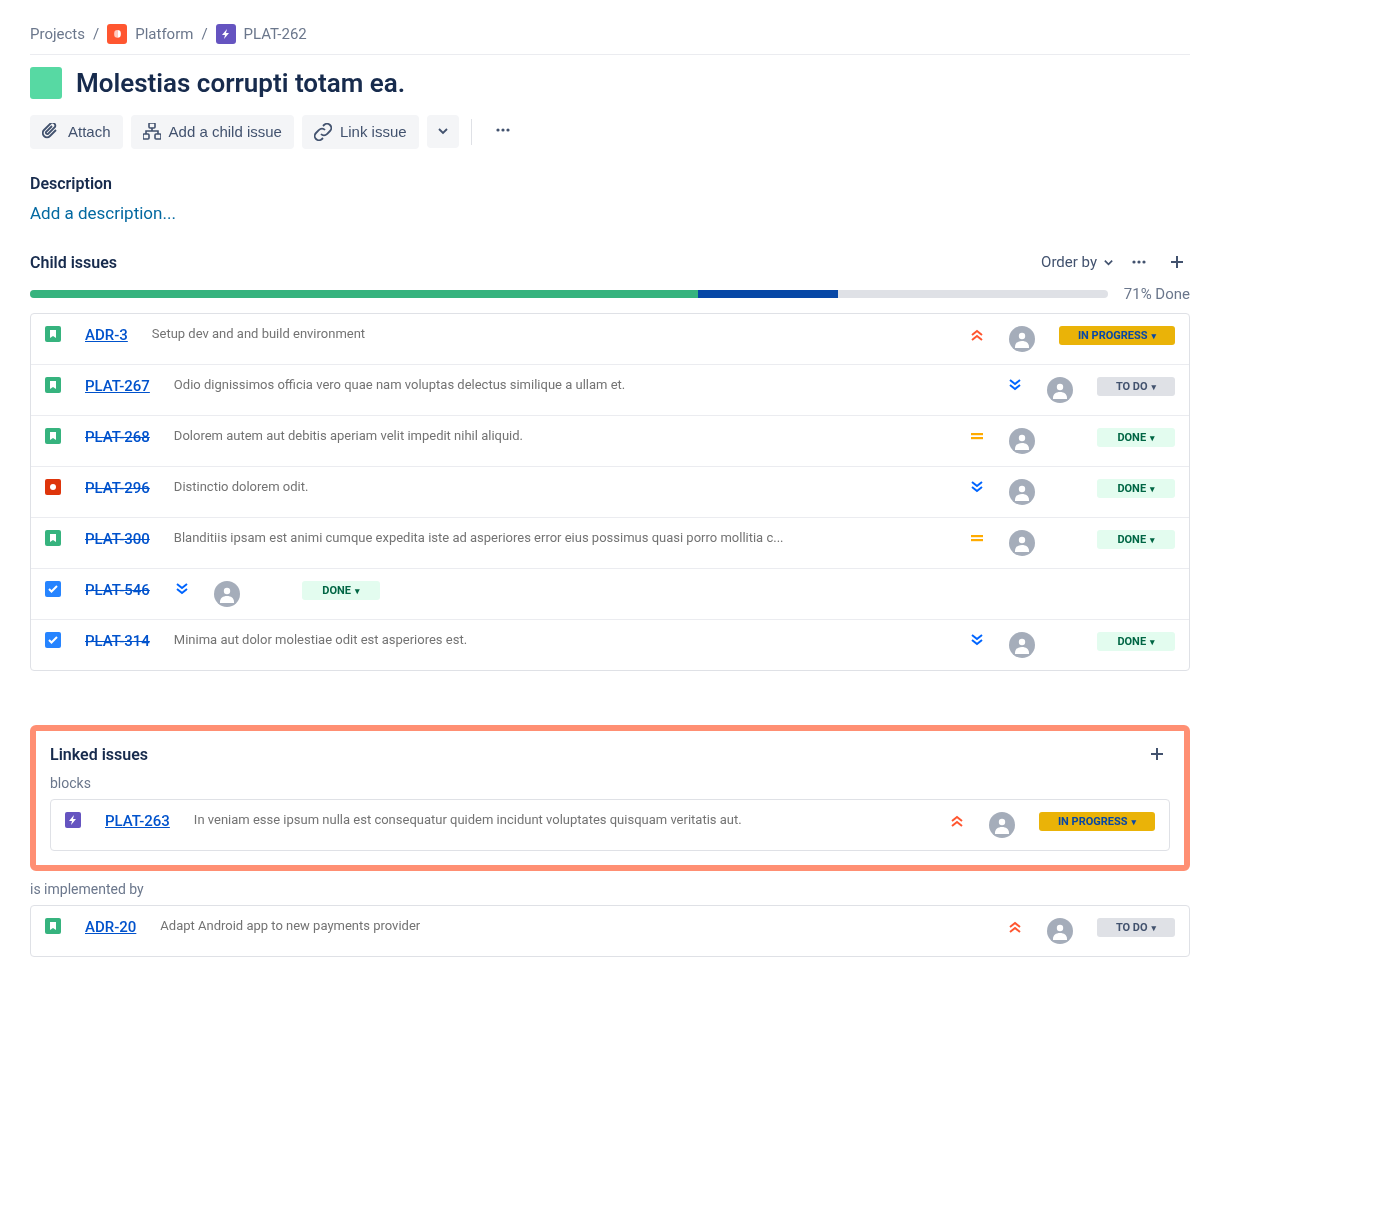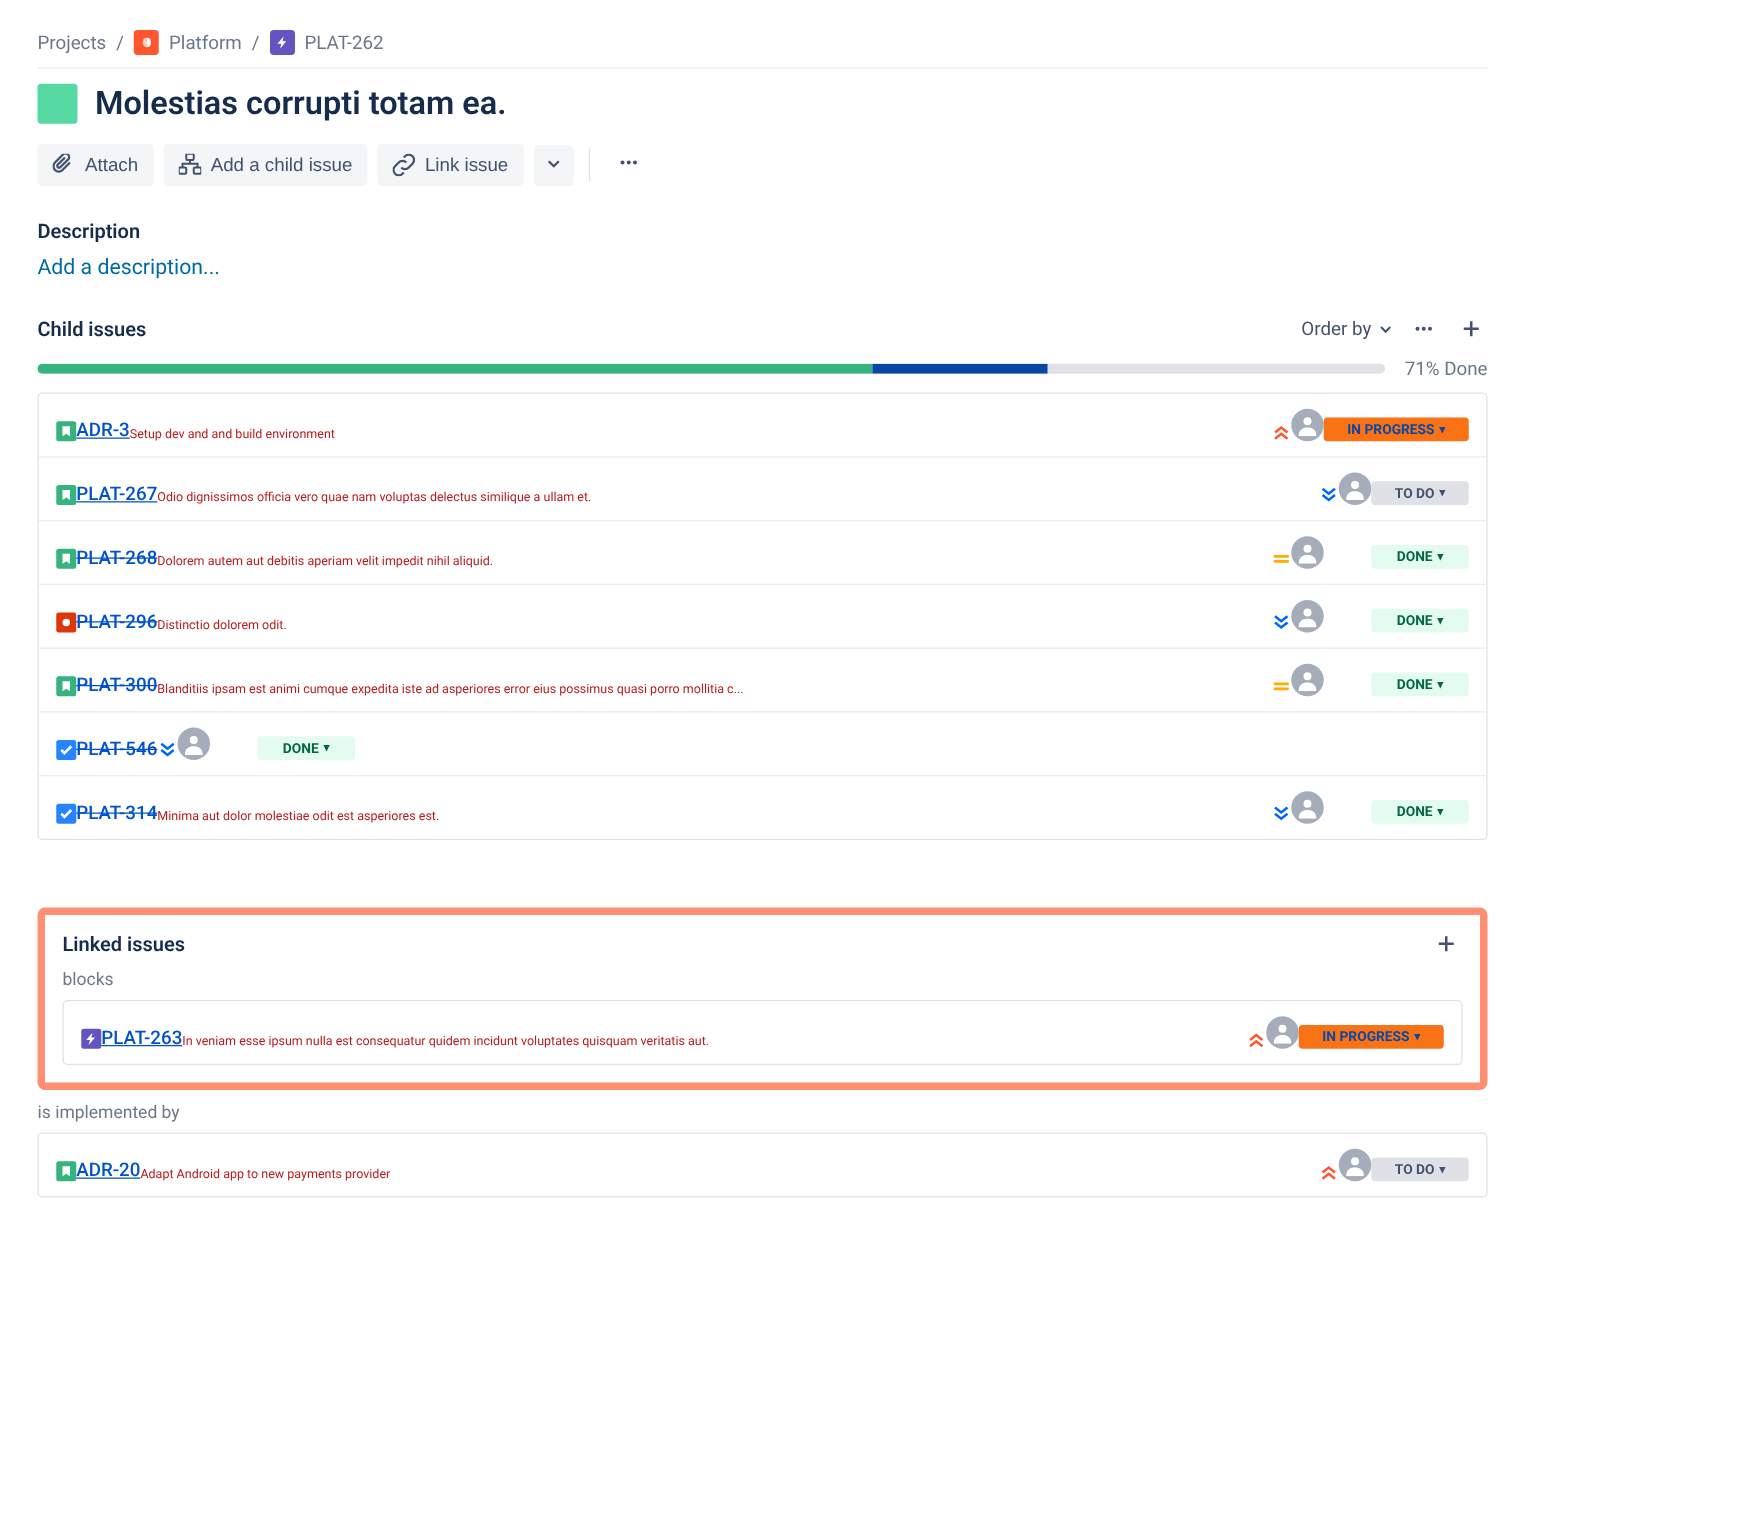--- a/index.html
+++ b/index.html
@@ -72,55 +72,55 @@
   .progress-row { display:flex; align-items:center; gap:16px; margin-bottom:10px; }
   .progress-bar {
     flex: 1 1 auto; height: 8px; background: #DFE1E6; border-radius: 4px;
     overflow: hidden; display:flex;
   }
   .progress-bar .seg-done { background:#36B37E; height:100%; }
   .progress-bar .seg-prog { background:#0747A6; height:100%; }
   .progress-text { color:#6B778C; font-size:15px; white-space:nowrap; }
   .issue-list { border:1px solid #DFE1E6; border-radius:4px; overflow:hidden; }
   .issue-row {
-    display:flex; align-items:flex-end; gap:0; padding:12px 14px;
+    display:flex; align-items:flex-start; gap:24px; padding:12px 14px;
     border-top:1px solid #EBECF0; min-height:48px;
   }
   .issue-row:first-child { border-top:none; }
   .type-icon {
     width:16px; height:16px; border-radius:2px; flex-shrink:0;
     display:inline-flex; align-items:center; justify-content:center;
   }
   .type-story { background:#36B37E; }
   .type-bug { background:#DE350B; }
   .type-task { background:#2684FF; }
   .type-epic { background:#6554C0; }
   .type-icon svg { width:10px; height:10px; }
   .issue-key {
     color:#0052CC; font-size:15px; font-weight:500;
     flex-shrink:0;
   }
   .issue-key.struck { text-decoration: line-through; }
   .issue-summary {
-    color:#b91c1c; font-size:10px; flex:1 1 auto;
+    color:#737373; font-size:13px; flex:1 1 auto;
     white-space:nowrap; overflow:hidden; text-overflow:ellipsis;
   }
   .priority-icon { width:16px; height:16px; flex-shrink:0; display:inline-flex; align-items:center; justify-content:center; }
   .avatar {
     width:26px; height:26px; border-radius:50%; background:#A5ADBA;
     display:inline-flex; align-items:center; justify-content:center; flex-shrink:0;
   }
   .avatar svg { width:18px; height:18px; fill:#fff; }
   .status-badge {
     display:inline-flex; align-items:center; gap:4px;
     border-radius:3px; padding:3px 7px; font-size:11px; font-weight:700;
     cursor:pointer; flex-shrink:0;
   }
   .status-badge.todo { background:#DFE1E6; color:#42526E; }
-  .status-badge.inprogress { background:#f97316; color:#0747A6; }
+  .status-badge.inprogress { background:#eab308; color:#0747A6; }
   .status-badge.done { background:#E3FCEF; color:#006644;margin-left:38px; }
   .status-badge .chev { font-size:9px; }
   .linked-section {
     margin-top: 54px;
   }
   .highlight-box {
     border: 6px solid #FF8F73; border-radius: 6px;
     padding: 10px 14px 14px 14px;
     background:#fff;
   }

